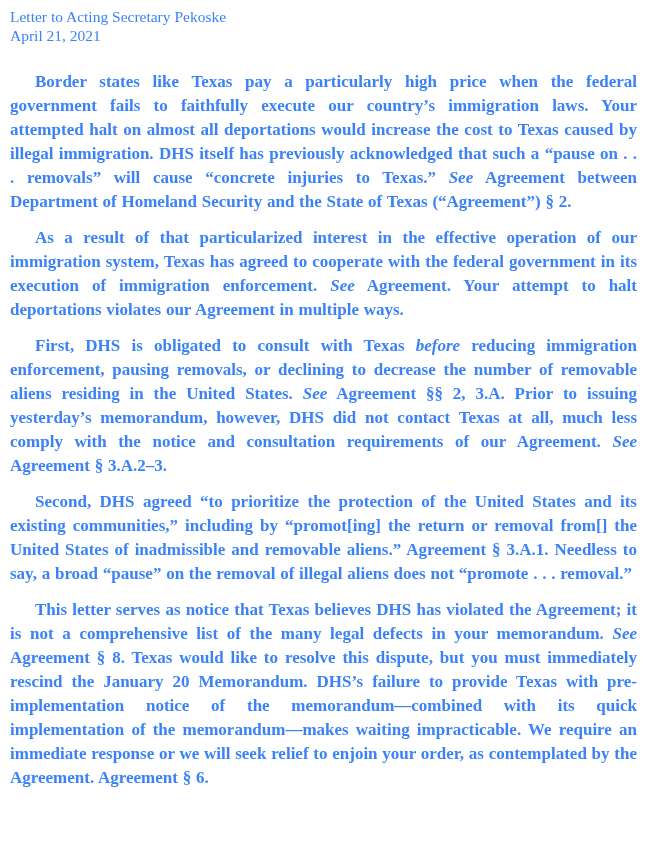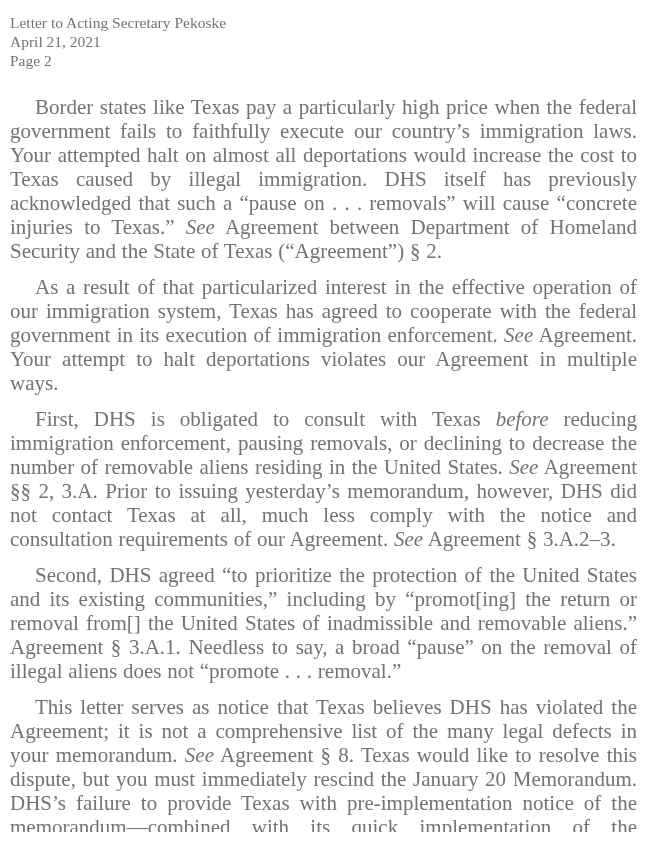--- a/index.html
+++ b/index.html
@@ -2,50 +2,50 @@
 <html><head>
 <meta charset="utf-8">
 <style>
   * { margin: 0; padding: 0; box-sizing: border-box; }
   html, body { background: #ffffff; }
   .page {
     position: relative;
     width: 648px;
     height: 832px;
     background: #ffffff;
-    color: #737373;
+    color: #3b82f6;
     font-family: "Liberation Serif", serif;
-    padding: 13px 11px 0 10px;
+    padding: 7px 11px 0 10px;
     overflow: hidden;
   }
   .header {
     font-size: 15.5px;
     line-height: 19px;
     margin-bottom: 25px;
     font-weight: normal;
   }
   .body-text p {
-    font-size: 21px;
+    font-size: 17px;
     line-height: 24px;
     text-align: justify;
     text-indent: 25px;
     margin-bottom: 12px;
     word-spacing: 0.5px;
+    font-weight: bold;
   }
   .body-text p:last-child { margin-bottom: 0; }
   .body-text i { font-style: italic; }
 </style>
 </head>
 <body>
 
 <div class="page">
   <div class="header">
     <div>Letter to Acting Secretary Pekoske</div>
     <div>April 21, 2021</div>
-    <div>Page 2</div>
   </div>
   <div class="body-text">
     <p><span>Border states like Texas pay a particularly high price when the federal government fails to faithfully execute our country’s immigration laws. Your attempted halt on almost all deportations would increase the cost to Texas caused by illegal immigration. DHS itself has previously acknowledged that such a “pause on . . . removals” will cause “concrete injuries to Texas.” </span><i>See</i><span> Agreement between Department of Homeland Security and the State of Texas (“Agreement”) § 2.</span></p>
     <p><span>As a result of that particularized interest in the effective operation of our immigration system, Texas has agreed to cooperate with the federal government in its execution of immigration enforcement. </span><i>See</i><span> Agreement. Your attempt to halt deportations violates our Agreement in multiple ways.</span></p>
     <p><span>First, DHS is obligated to consult with Texas </span><i>before</i><span> reducing immigration enforcement, pausing removals, or declining to decrease the number of removable aliens residing in the United States. </span><i>See</i><span> Agreement §§ 2, 3.A. Prior to issuing yesterday’s memorandum, however, DHS did not contact Texas at all, much less comply with the notice and consultation requirements of our Agreement. </span><i>See</i><span> Agreement § 3.A.2–3.</span></p>
     <p><span>Second, DHS agreed “to prioritize the protection of the United States and its existing communities,” including by “promot[ing] the return or removal from[] the United States of inadmissible and removable aliens.” Agreement § 3.A.1. Needless to say, a broad “pause” on the removal of illegal aliens does not “promote . . . removal.”</span></p>
     <p><span>This letter serves as notice that Texas believes DHS has violated the Agreement; it is not a comprehensive list of the many legal defects in your memorandum. </span><i>See</i><span> Agreement § 8. Texas would like to resolve this dispute, but you must immediately rescind the January 20 Memorandum. DHS’s failure to provide Texas with pre-implementation notice of the memorandum—combined with its quick implementation of the memorandum—makes waiting impracticable. We require an immediate response or we will seek relief to enjoin your order, as contemplated by the Agreement. Agreement § 6.</span></p>
   </div>
 </div>
 

